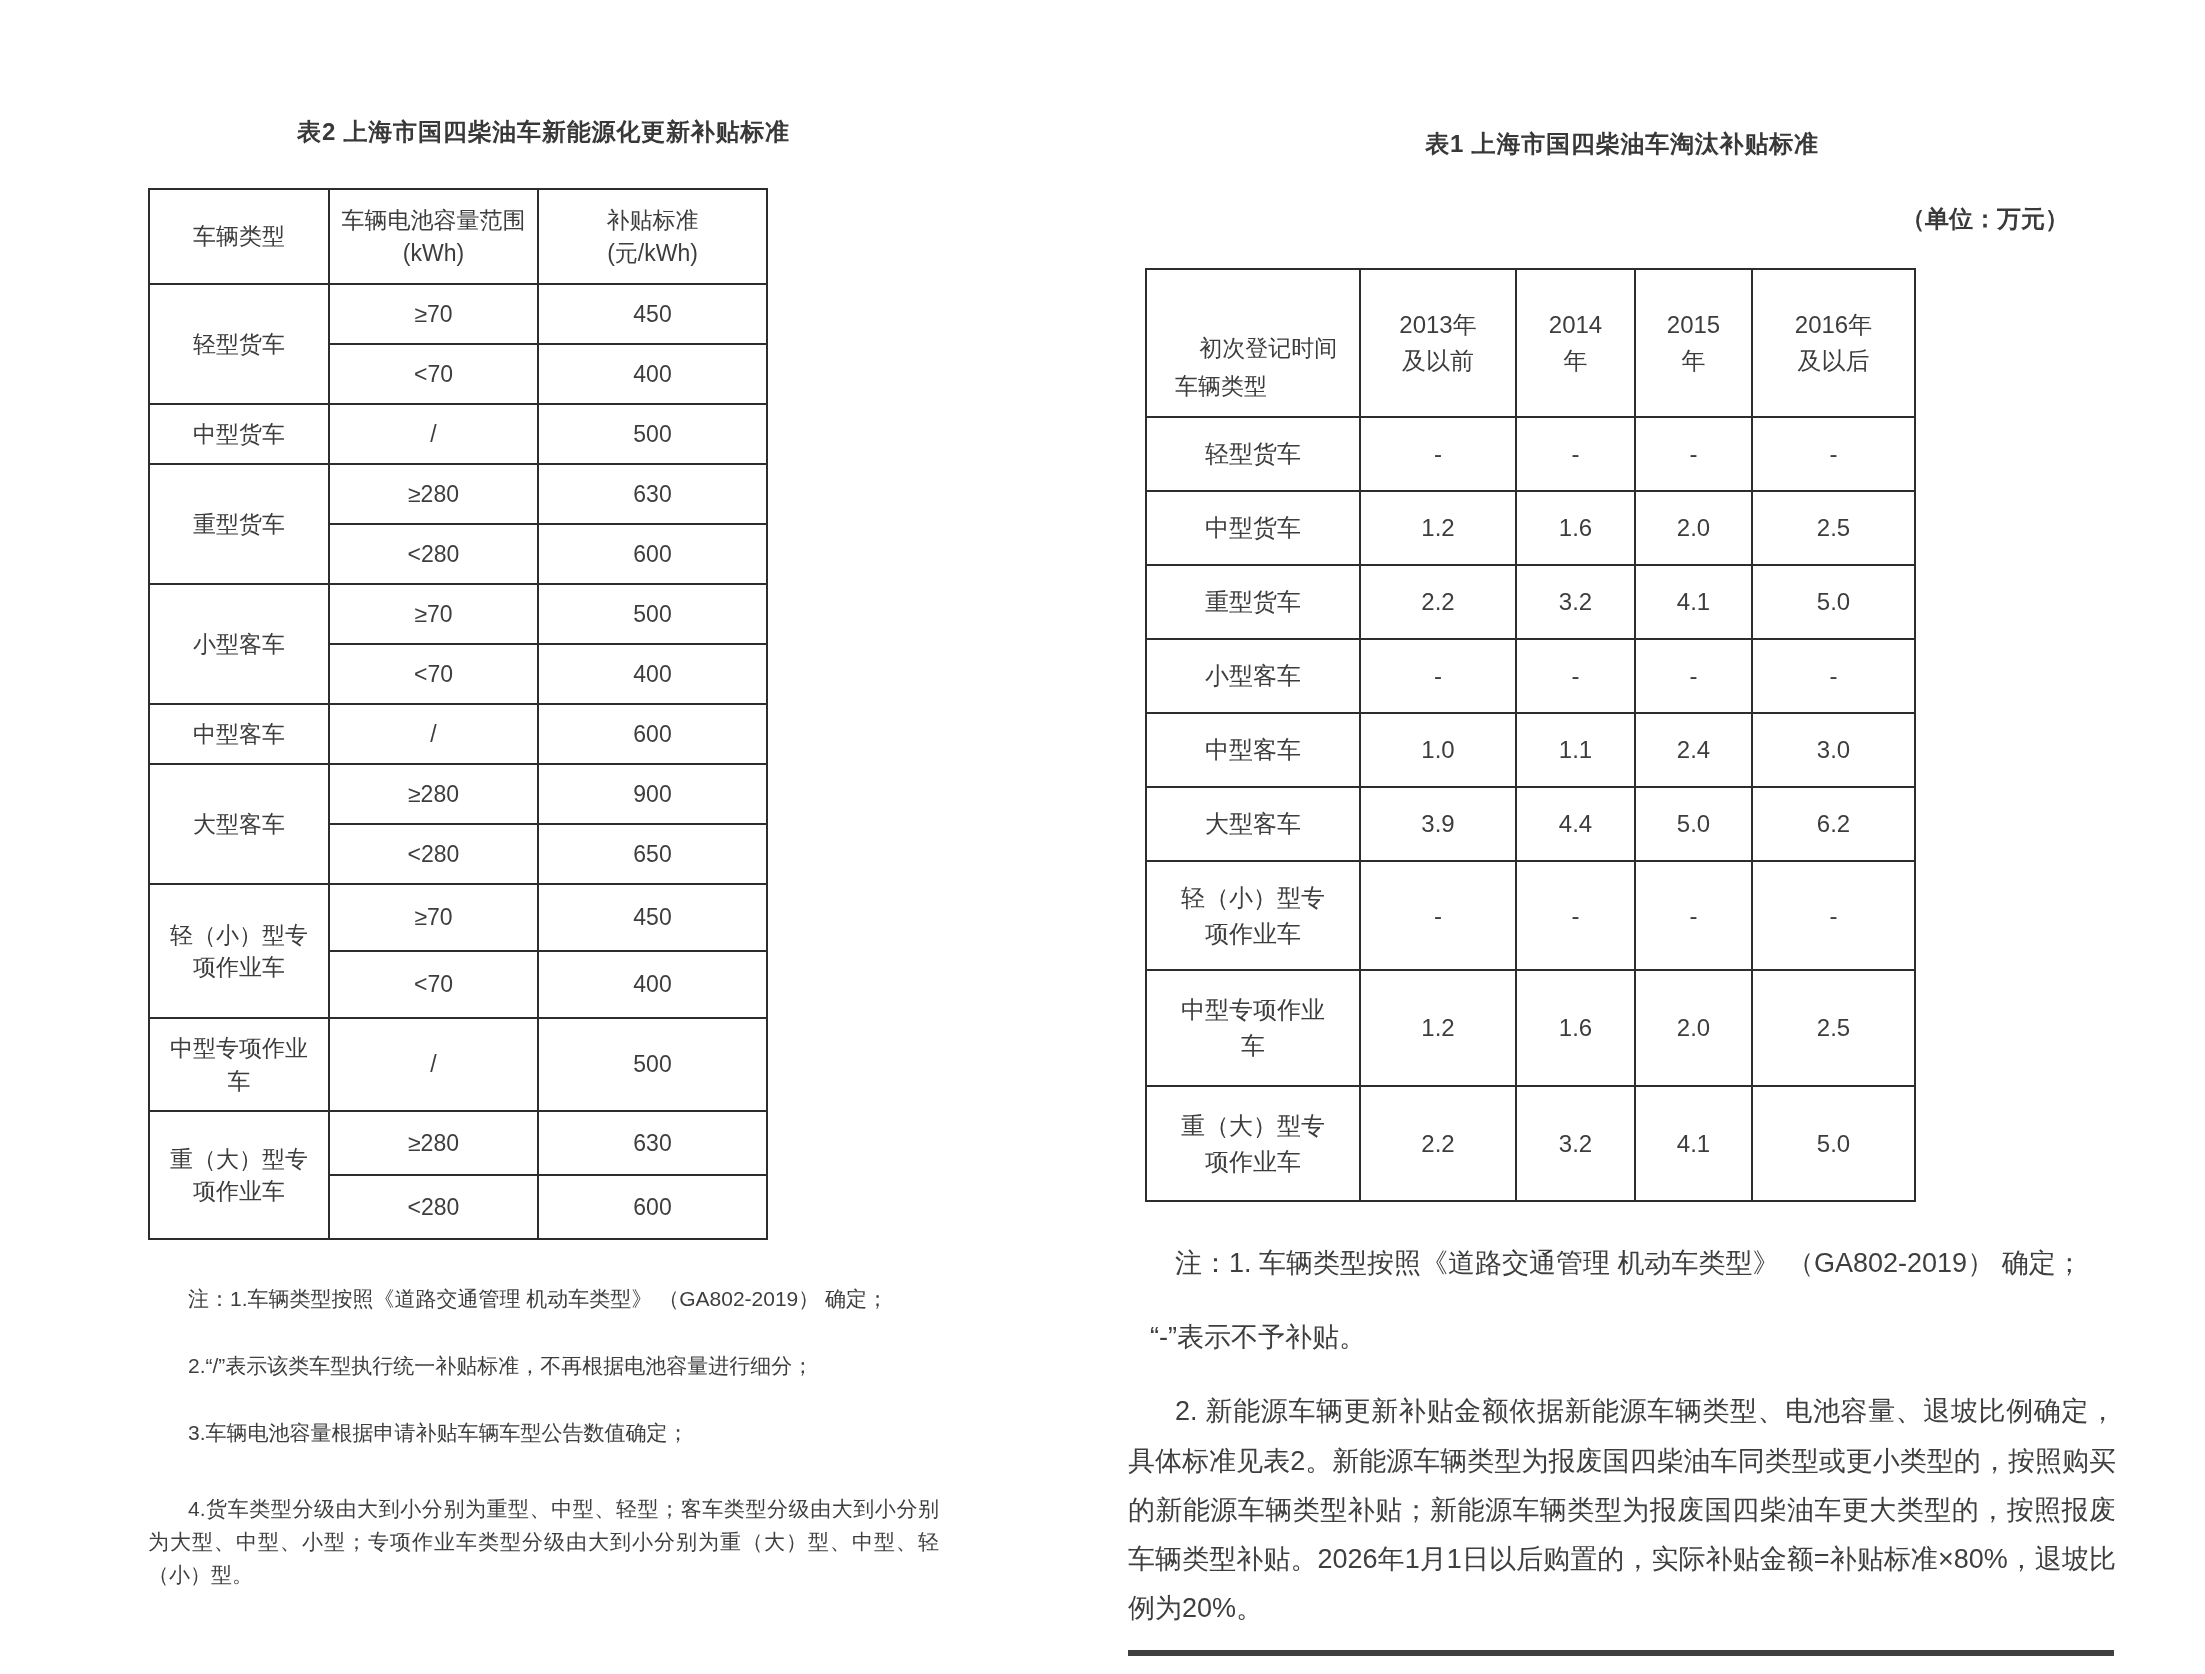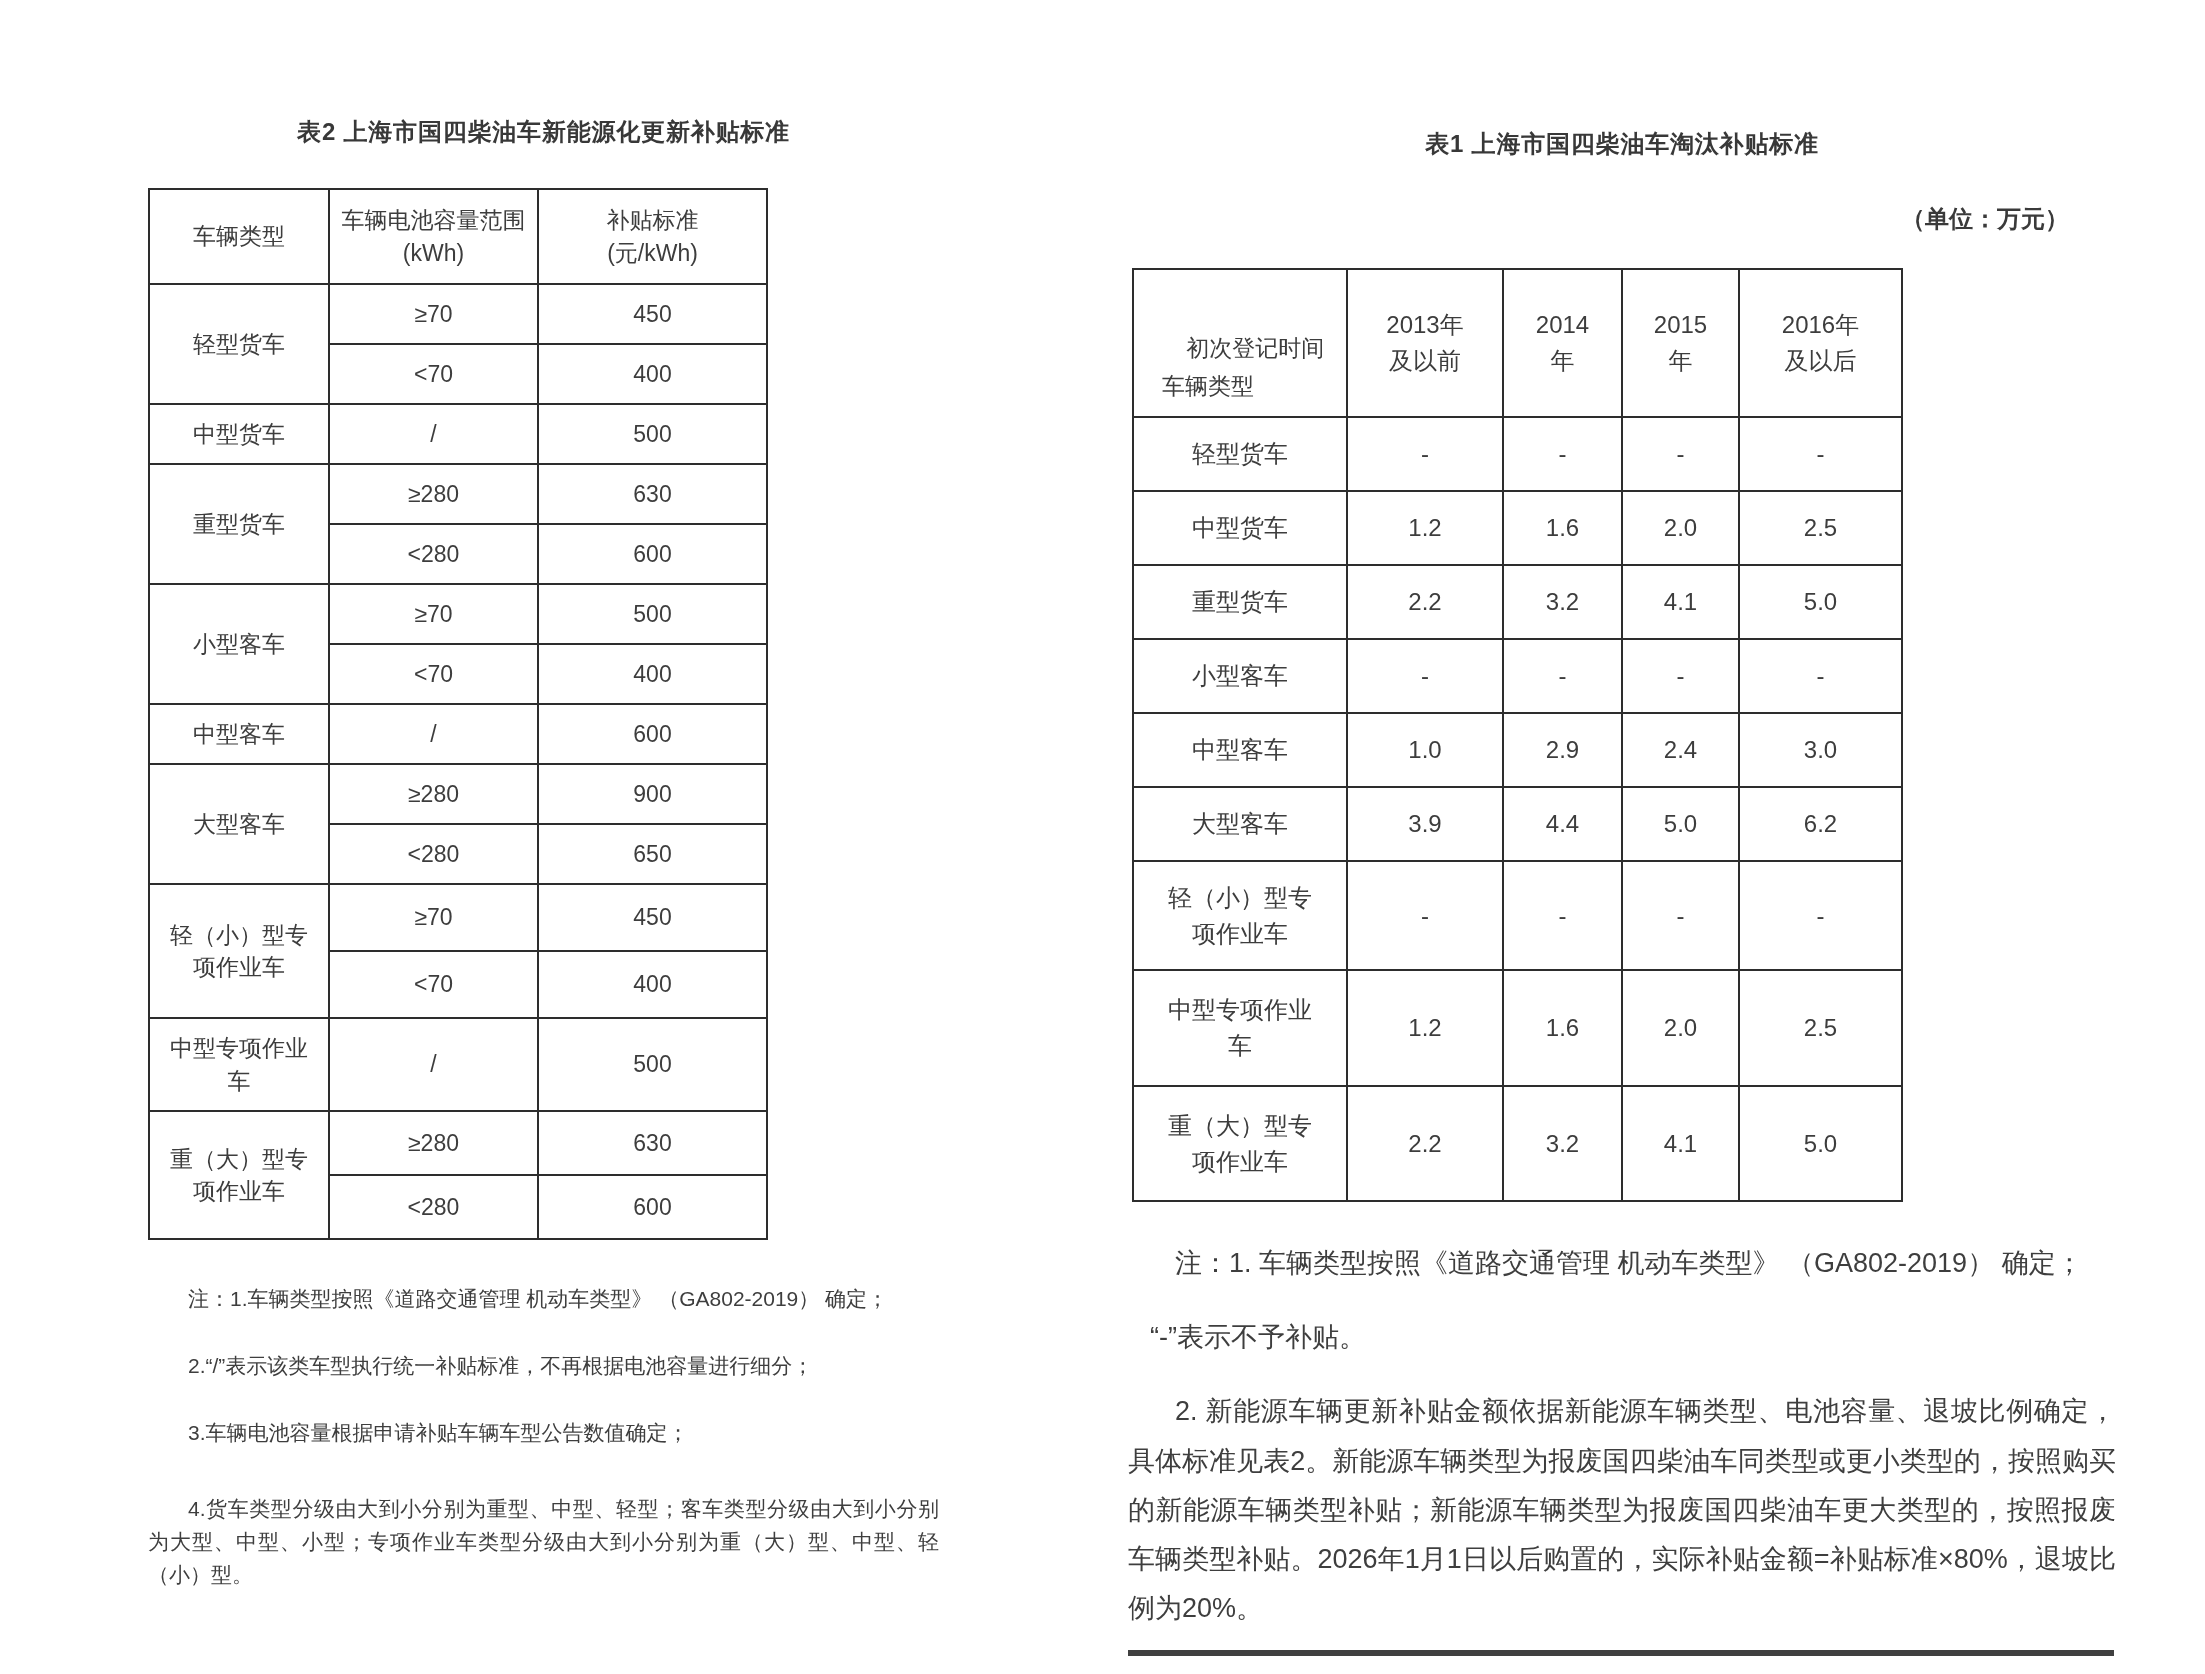--- a/index.html
+++ b/index.html
@@ -27,21 +27,21 @@
     padding:1.6px 4.7px;color:#3d3d3d;
   }
   .hh128{height:95px;}
   .h78{height:60px;} .h86{height:67px;} .h120{height:93px;} .h82{height:64px;}
   
   .right-col{position:absolute;left:1128px;top:128px;width:988px;}
   .unit-line{
     text-align:right;font-size:24px;font-weight:bold;color:#3a3a3a;
     margin:43px 47px 33px 0;
   }
-  .t1{width:769px;margin-left:4px;border-radius:28px;}
+  .t1{width:769px;margin-left:17px;border-radius:28px;}
   .t1 th,.t1 td{
     border:2.3px solid #2d2d2d;
     text-align:center;vertical-align:middle;
     font-size:24px;font-weight:normal;line-height:1.5;
     padding:1.6px 4.7px;color:#3d3d3d;
   }
   .t1 thead th{height:143px;}
   .corner{position:relative;}
   .corner .corner-top{
     display:block;text-align:right;padding:11px 17px 0 0;font-size:23px;
@@ -211,21 +211,21 @@
       <tr class="h96">
         <td>小型客车</td>
         <td>-</td>
         <td>-</td>
         <td>-</td>
         <td>-</td>
       </tr>
       <tr class="h96">
         <td>中型客车</td>
         <td>1.0</td>
-        <td>2.9</td>
+        <td>1.1</td>
         <td>2.4</td>
         <td>3.0</td>
       </tr>
       <tr class="h96">
         <td>大型客车</td>
         <td>3.9</td>
         <td>4.4</td>
         <td>5.0</td>
         <td>6.2</td>
       </tr>

